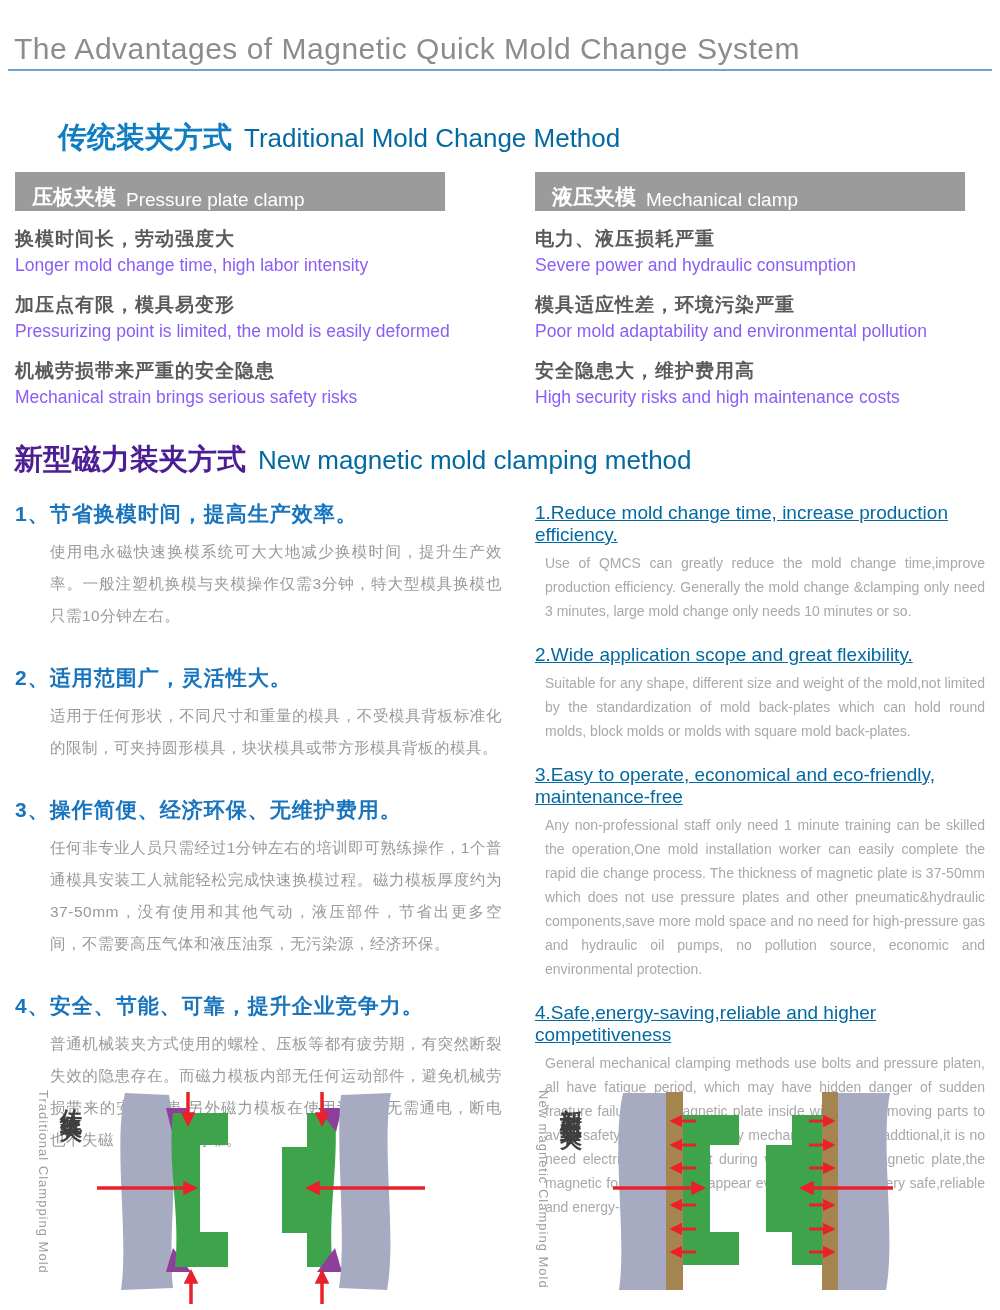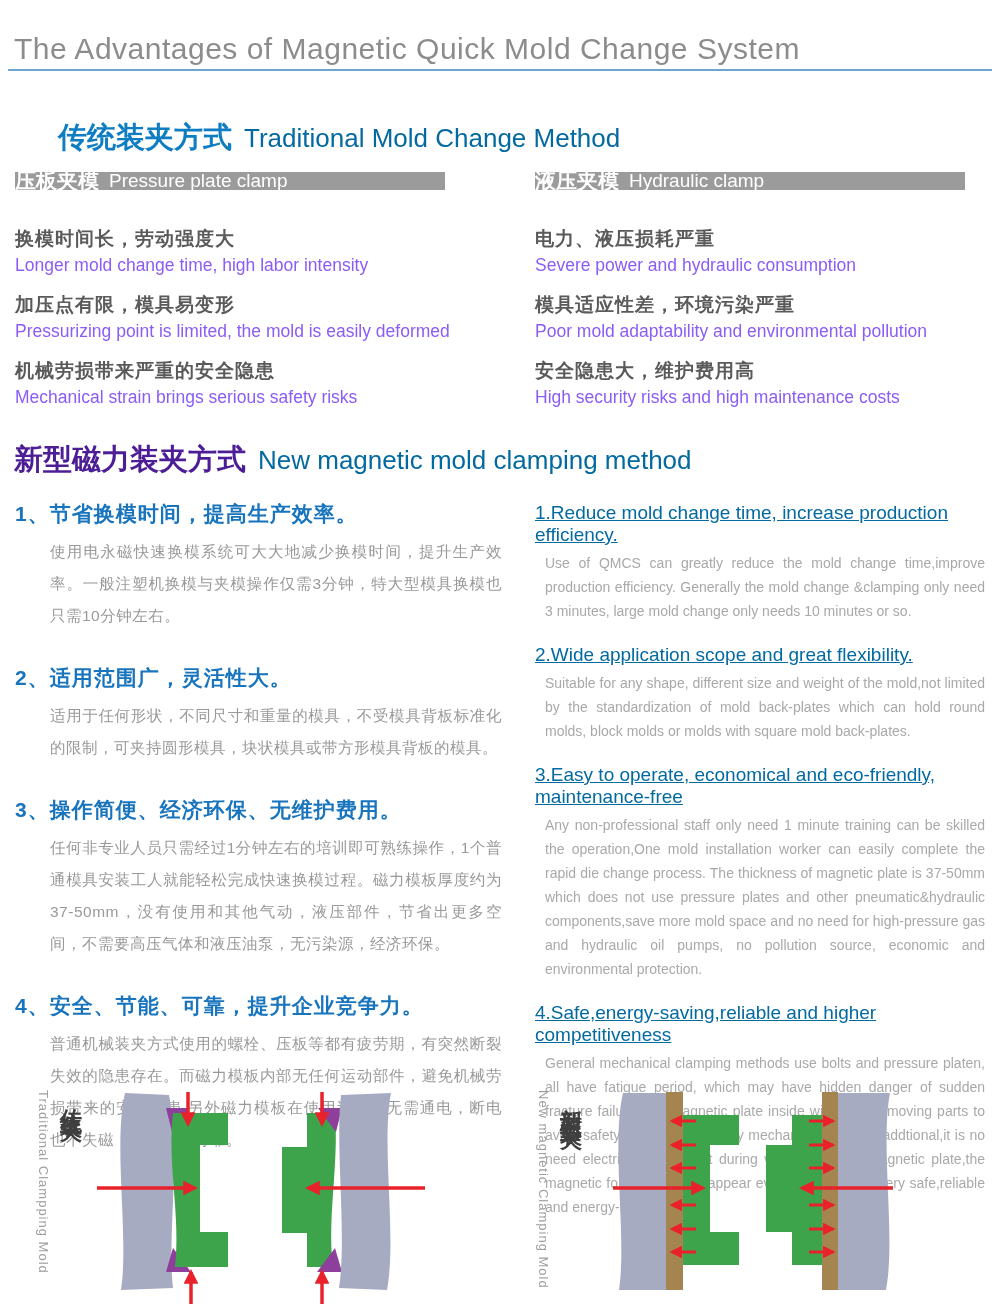--- a/index.html
+++ b/index.html
@@ -9,22 +9,22 @@
   .title{position:absolute;left:14px;top:12px;font-size:30px;font-weight:400;
          color:#8c8c8c;letter-spacing:.5px;}
   .rule{position:absolute;left:8px;top:69px;width:984px;height:2px;background:#6fa3d0;}
   
   .sec-head{position:absolute;display:flex;align-items:baseline;gap:12px;white-space:nowrap;}
   .sec-head .cn{font-size:29px;font-weight:bold;}
   .sec-head .cn.blue{color:#0e7dc2;margin-left:44px;}
   .sec-head .cn.red{color:#4c1d95;}
   .sec-head .en{font-size:26px;color:#0369a1;}
   
-  .bar{position:absolute;top:172px;width:430px;height:18px;background:#9b9b9b;color:#fff;
-       display:flex;align-items:center;gap:10px;box-sizing:border-box;}
+  .bar{position:absolute;top:172px;width:430px;height:39px;background:#9b9b9b;color:#fff;
+       display:flex;align-items:flex-end;gap:10px;padding-left:17px;box-sizing:border-box;}
   .bar .bar-cn{font-size:21px;font-weight:bold;}
   .bar .bar-en{font-size:19px;}
   
   .trad-col{position:absolute;top:226px;width:490px;}
   .trad-item{margin-bottom:16px;}
   .trad-item .t-cn{font-size:19px;font-weight:600;color:#5a5a5a;margin-bottom:3px;letter-spacing:1px;}
   .trad-item .t-en{font-size:17.5px;color:#8b5cf6;}
   
   .adv-col-cn{position:absolute;left:15px;top:500px;width:487px;}
   .adv-col-en{position:absolute;left:535px;top:502px;width:450px;}
@@ -54,21 +54,21 @@
     <span class="cn blue">传统装夹方式</span>
     <span class="en">Traditional Mold Change Method</span>
   </div>
 
   <div class="bar" style="left:15px;">
     <span class="bar-cn">压板夹模</span>
     <span class="bar-en">Pressure plate clamp</span>
   </div>
   <div class="bar" style="left:535px;">
     <span class="bar-cn">液压夹模</span>
-    <span class="bar-en">Hydraulic clamp</span>
+    <span class="bar-en">Mechanical clamp</span>
   </div>
 
   <div class="trad-col" style="left:15px;">
     <div class="trad-item">
       <div class="t-cn">换模时间长，劳动强度大</div>
       <div class="t-en">Longer mold change time, high labor intensity</div>
     </div>
     <div class="trad-item">
       <div class="t-cn">加压点有限，模具易变形</div>
       <div class="t-en">Pressurizing point is limited, the mold is easily deformed</div>

